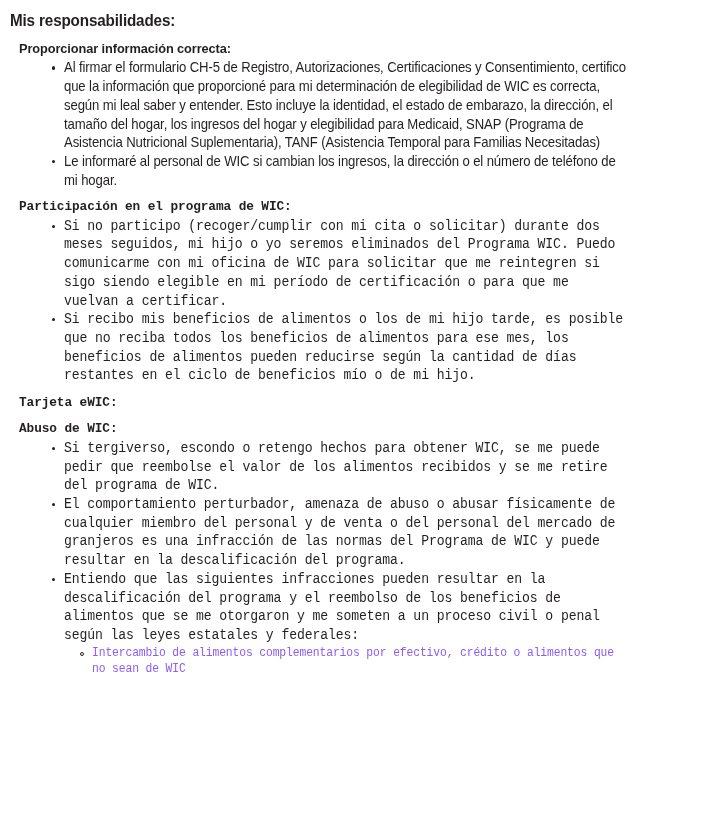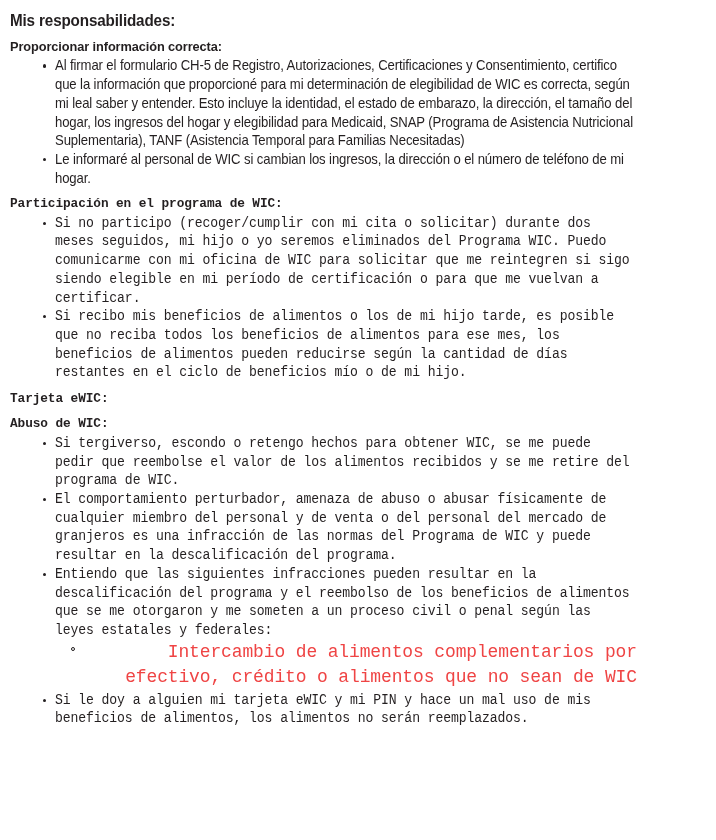--- a/index.html
+++ b/index.html
@@ -31,21 +31,21 @@
     font-weight: bold;
     line-height: 1.30;
     letter-spacing: -0.15px;
     margin: 4px 0 7px 0;
     color: #231f20;
     transform: scaleX(0.94);
     transform-origin: left center;
   }
 
   
-  .section { margin: 0; }
+  .section { margin: 9px; }
   .section-heading {
     font-size: 13.6px;
     font-weight: bold;
     line-height: 1.28;
     letter-spacing: -0.1px;
     color: #231f20;
     margin: 0 0 1px 0;
     transform: scaleX(0.94);
     transform-origin: left center;
   }
@@ -84,25 +84,24 @@
 
   ul.level2 {
     list-style: none;
     margin: 0;
     padding: 0;
   }
   ul.level2 > li {
     position: relative;
     padding-left: 28px;
     margin: 0;
-    font-size: 19px;
+    font-size: 12px;
     line-height: 1.345;
     letter-spacing: -0.12px;
-    color: #ef4444;
-    text-align: right;
+    color: #8b5cf6;
   }
   ul.level2 > li > .li-text {
     display: block;
     transform: scaleX(0.945);
     transform-origin: left top;
     width: 105.8%;
   }
   ul.level2 > li > .bullet-circle {
     position: absolute;
     left: 16px;
@@ -167,20 +166,16 @@
           <li>
             <span class="bullet-dot"></span>
             <span class="li-text">Entiendo que las siguientes infracciones pueden resultar en la descalificación del programa y el reembolso de los beneficios de alimentos que se me otorgaron y me someten a un proceso civil o penal según las leyes estatales y federales:</span>
             <ul class="level2">
               <li>
                 <span class="bullet-circle"></span>
                 <span class="li-text">Intercambio de alimentos complementarios por efectivo, crédito o alimentos que no sean de WIC</span>
               </li>
             </ul>
           </li>
-          <li>
-            <span class="bullet-dot"></span>
-            <span class="li-text">Si le doy a alguien mi tarjeta eWIC y mi PIN y hace un mal uso de mis beneficios de alimentos, los alimentos no serán reemplazados.</span>
-          </li>
         </ul>
       </div>
     </div>
 </div>
 
 </body></html>

